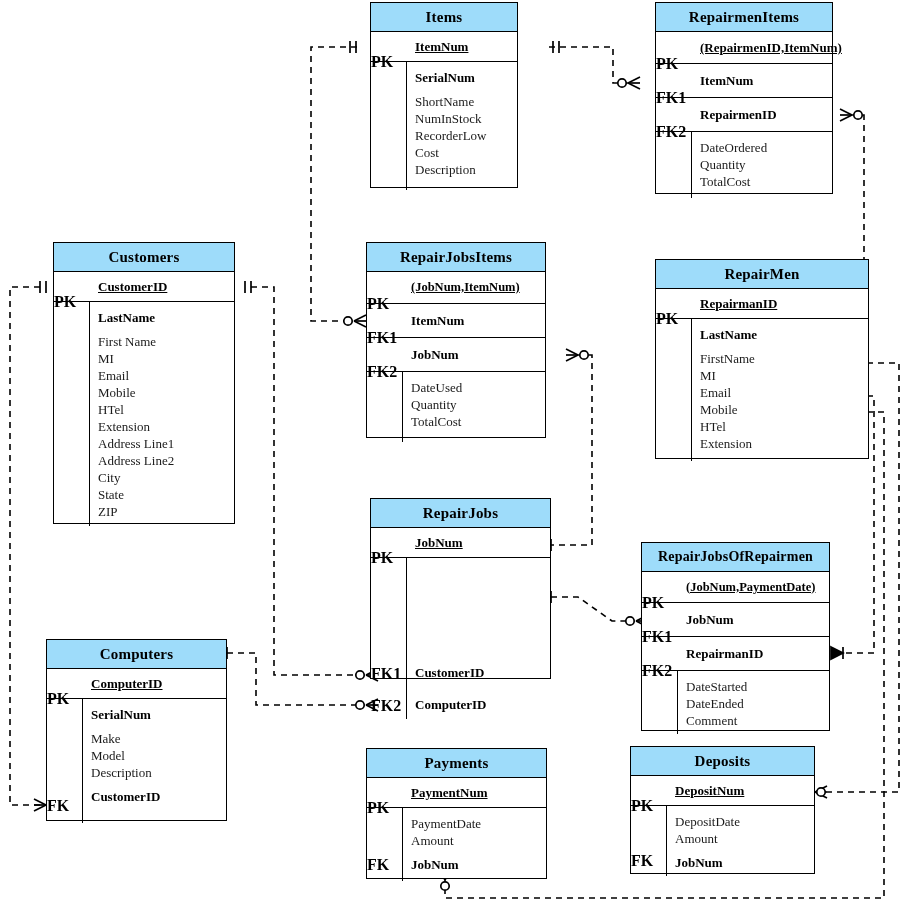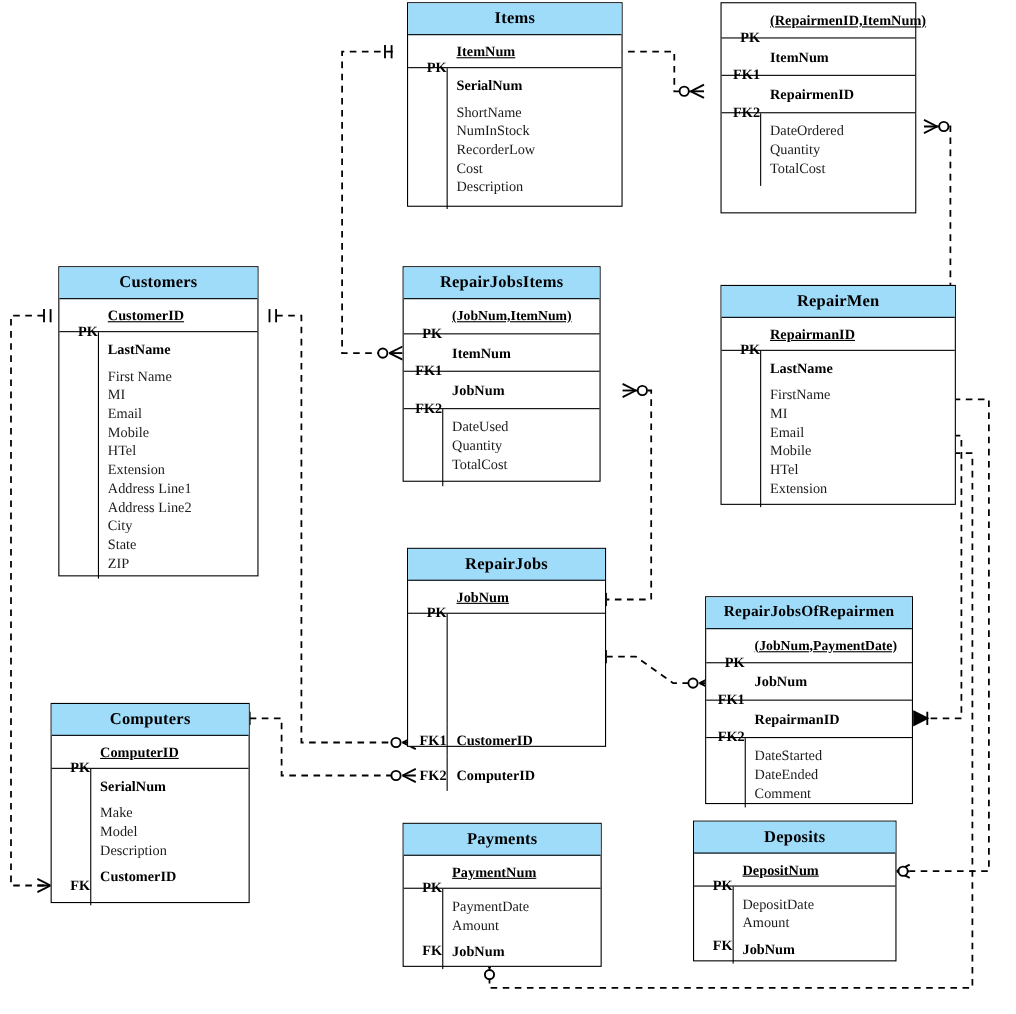--- a/index.html
+++ b/index.html
@@ -50,22 +50,22 @@
   .keycol {
     width: 36px;
     min-width: 36px;
     border-right: 1px solid #000;
     box-sizing: border-box;
     position: relative;
   }
   .keycol .kl {
     position: absolute;
     left: 0; right: 0;
-    text-align: right;
-    font-size: 13px;
+    text-align: left;
+    font-size: 16px;
     font-weight: bold;
     color: #000;
   }
   .fieldcol {
     flex: 1;
     padding: 0 0 0 8px;
     box-sizing: border-box;
   }
   .row {
     font-size: 13px;
@@ -245,21 +245,21 @@
       <g>
         <line x1="445" y1="880" x2="439" y2="868"></line>
         <line x1="445" y1="880" x2="451" y2="868"></line>
         <line x1="445" y1="880" x2="445" y2="868"></line>
         <circle cx="445" cy="886" r="4.2" fill="#fff"></circle>
       </g>
 
     </g>
   </svg>
 
-  <div class="entity" style="left:370px; top:2px; width:196px; height:186px;">
+  <div class="entity" style="left:370px; top:2px; width:148px; height:186px;">
     <div class="ent-title">Items</div>
     <div class="ent-body">
       <div class="sect pkrow">
         <div class="keycol">
           <span class="kl" style="top:6px;">PK</span>
         </div>
         <div class="fieldcol">
           <div class="row u">ItemNum</div>
         </div>
       </div>
@@ -272,20 +272,21 @@
           <div class="row">NumInStock</div>
           <div class="row">RecorderLow</div>
           <div class="row">Cost</div>
           <div class="row">Description</div>
         </div>
       </div>
     </div>
   </div>
 
   <div class="entity" style="left:655px; top:2px; width:178px; height:192px;">
+    <div class="ent-title">RepairmenItems</div>
     <div class="ent-body">
       <div class="sect pkrow" style="height:31px;">
         <div class="keycol">
           <span class="kl" style="top:7px;">PK</span>
         </div>
         <div class="fieldcol">
           <div class="row u" style="font-size:13px;">(RepairmenID,ItemNum)</div>
         </div>
       </div>
       <div class="sect fkrow">

